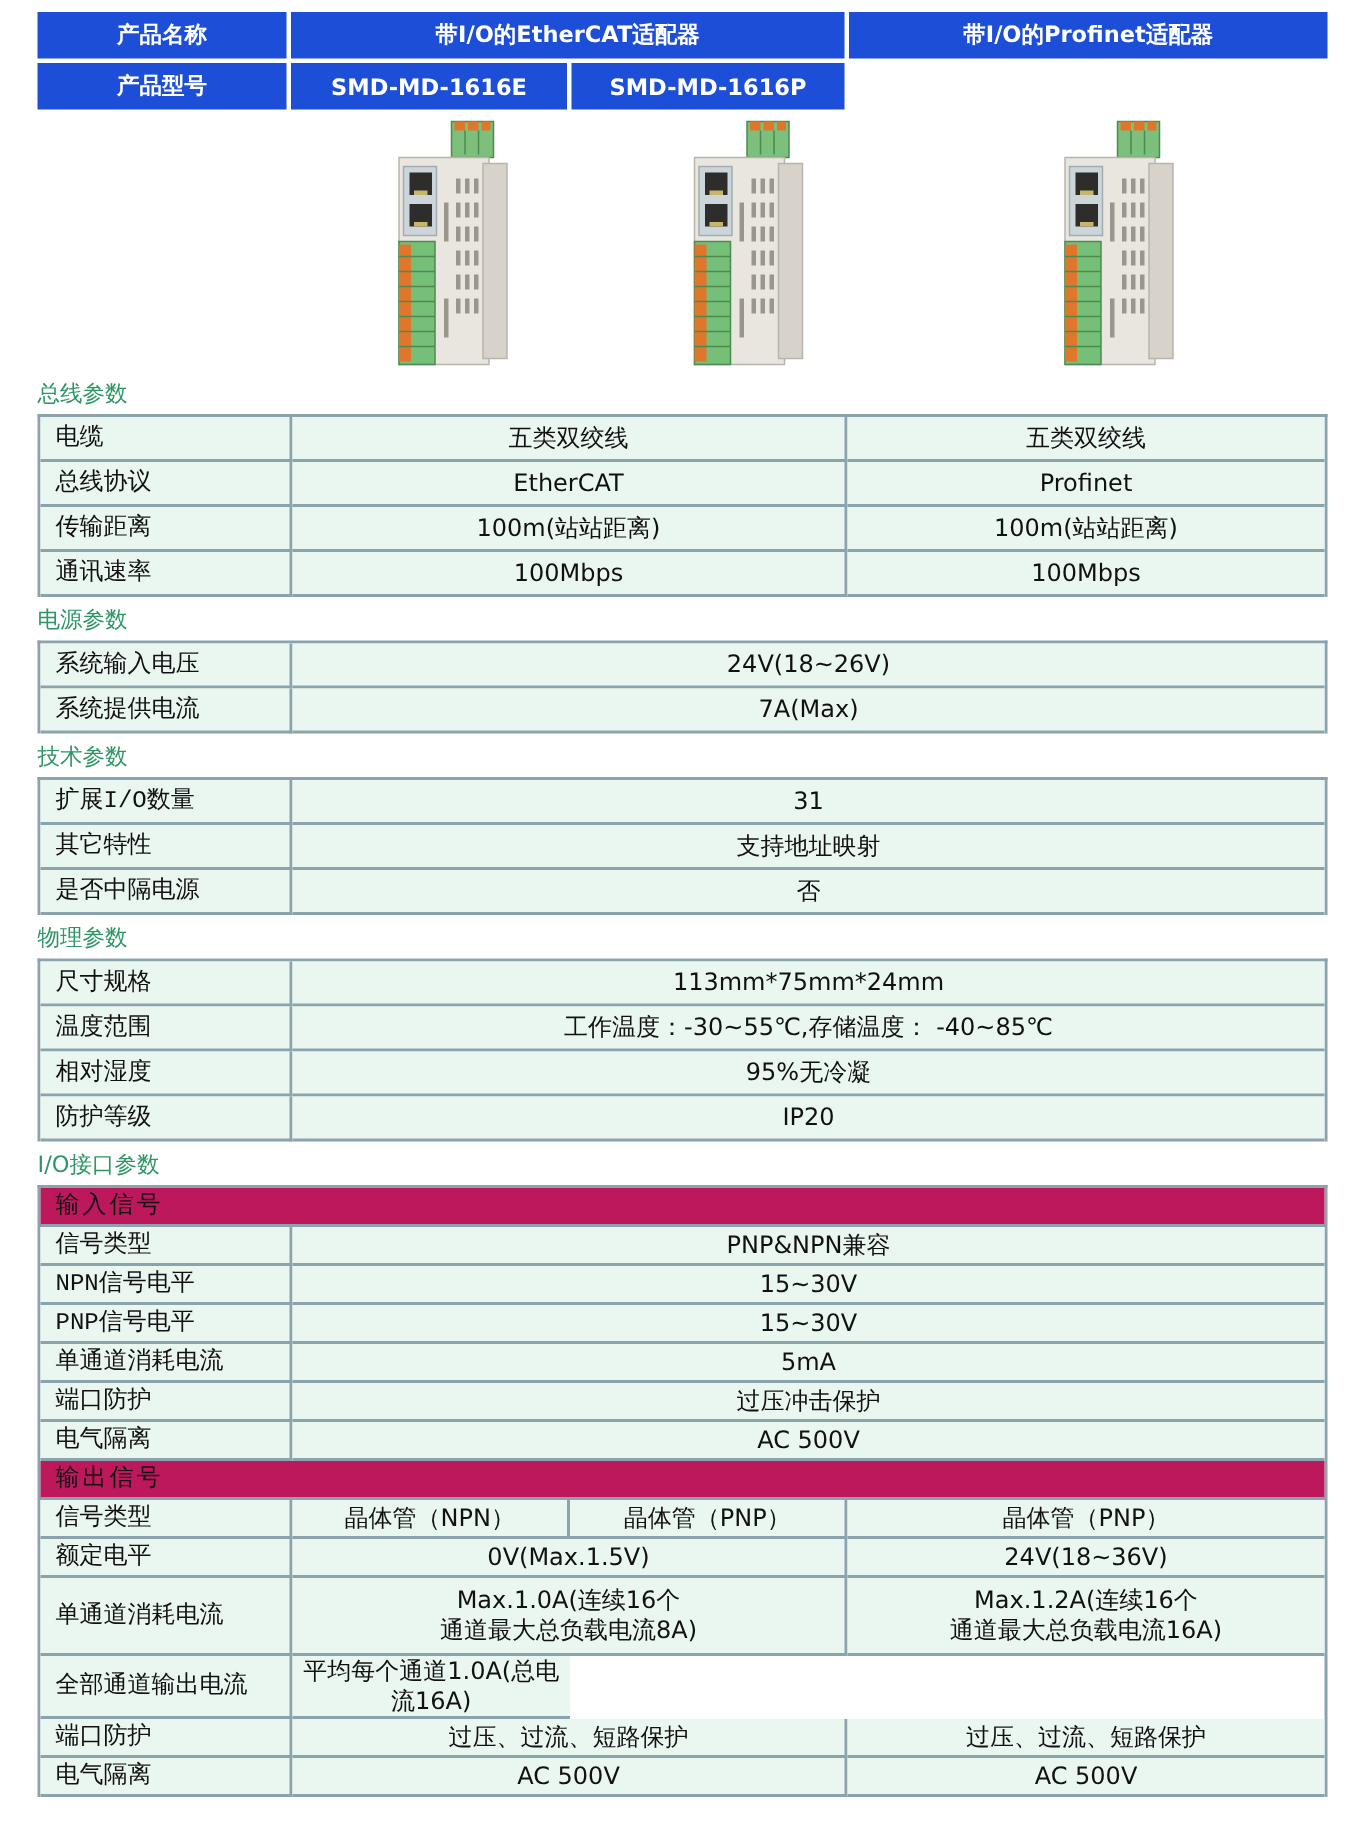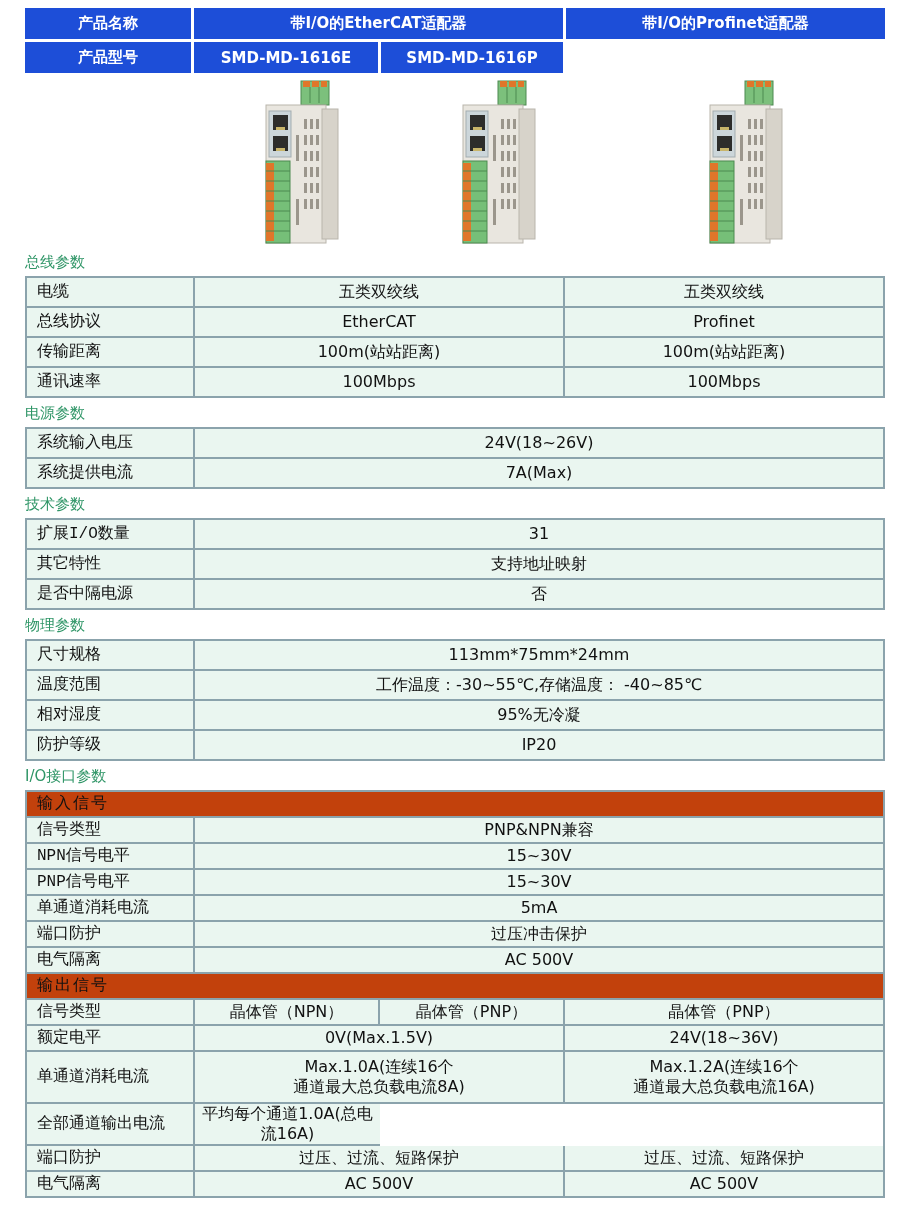--- a/index.html
+++ b/index.html
@@ -33,21 +33,21 @@
   .tbl { border:2px solid #8ba3ac; border-bottom:none; }
   .row { display:grid; grid-template-columns:168px 370px 318px; }
   .row4 { display:grid; grid-template-columns:168px 185px 185px 318px; }
   .cell {
     background:#eaf6f0; border-right:2px solid #8ba3ac; border-bottom:2px solid #8ba3ac;
     min-height:30px; display:flex; align-items:center; justify-content:center;
     font-size:16px; text-align:center; white-space:pre-line; line-height:20px;
   }
   .cell:last-child { border-right:none; }
   .label { justify-content:flex-start; padding-left:10px; text-align:left;font-family:Liberation Mono, monospace; }
-  .sub-hdr { background:#c2410c; letter-spacing:2px; }
+  .sub-hdr { background:#be185d; letter-spacing:2px; }
   .span-all { grid-column:2 / -1; }
   .span-two { grid-column:2 / 4; }
   .full { grid-column:1 / -1; }
   .io .cell { min-height:26px; }
   .io .tall .cell { min-height:52px; }
 </style>
 </head>
 <body>
 
 <div class="page">

